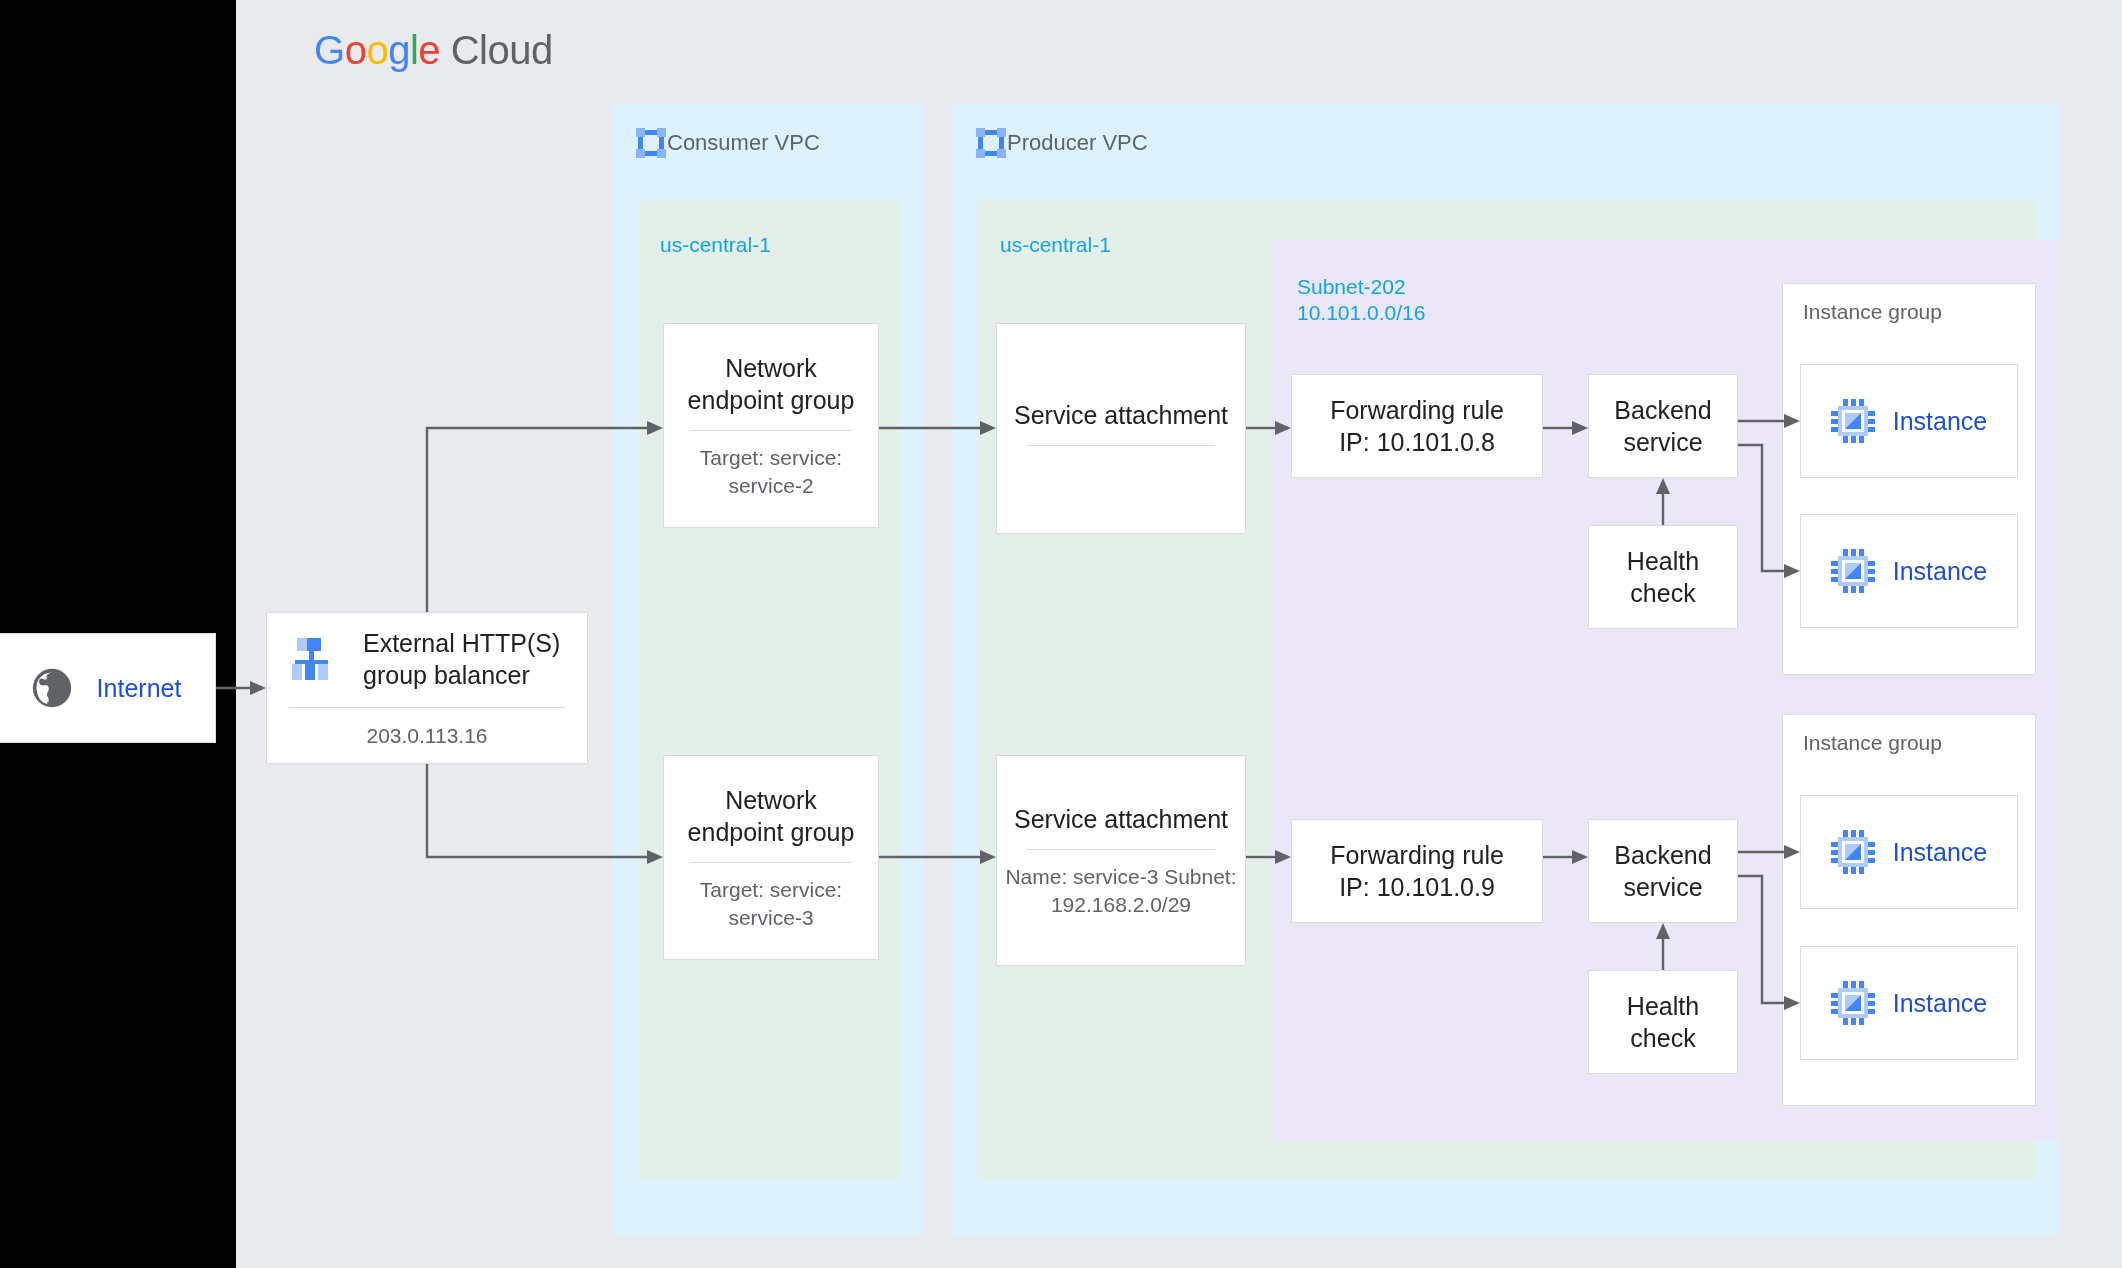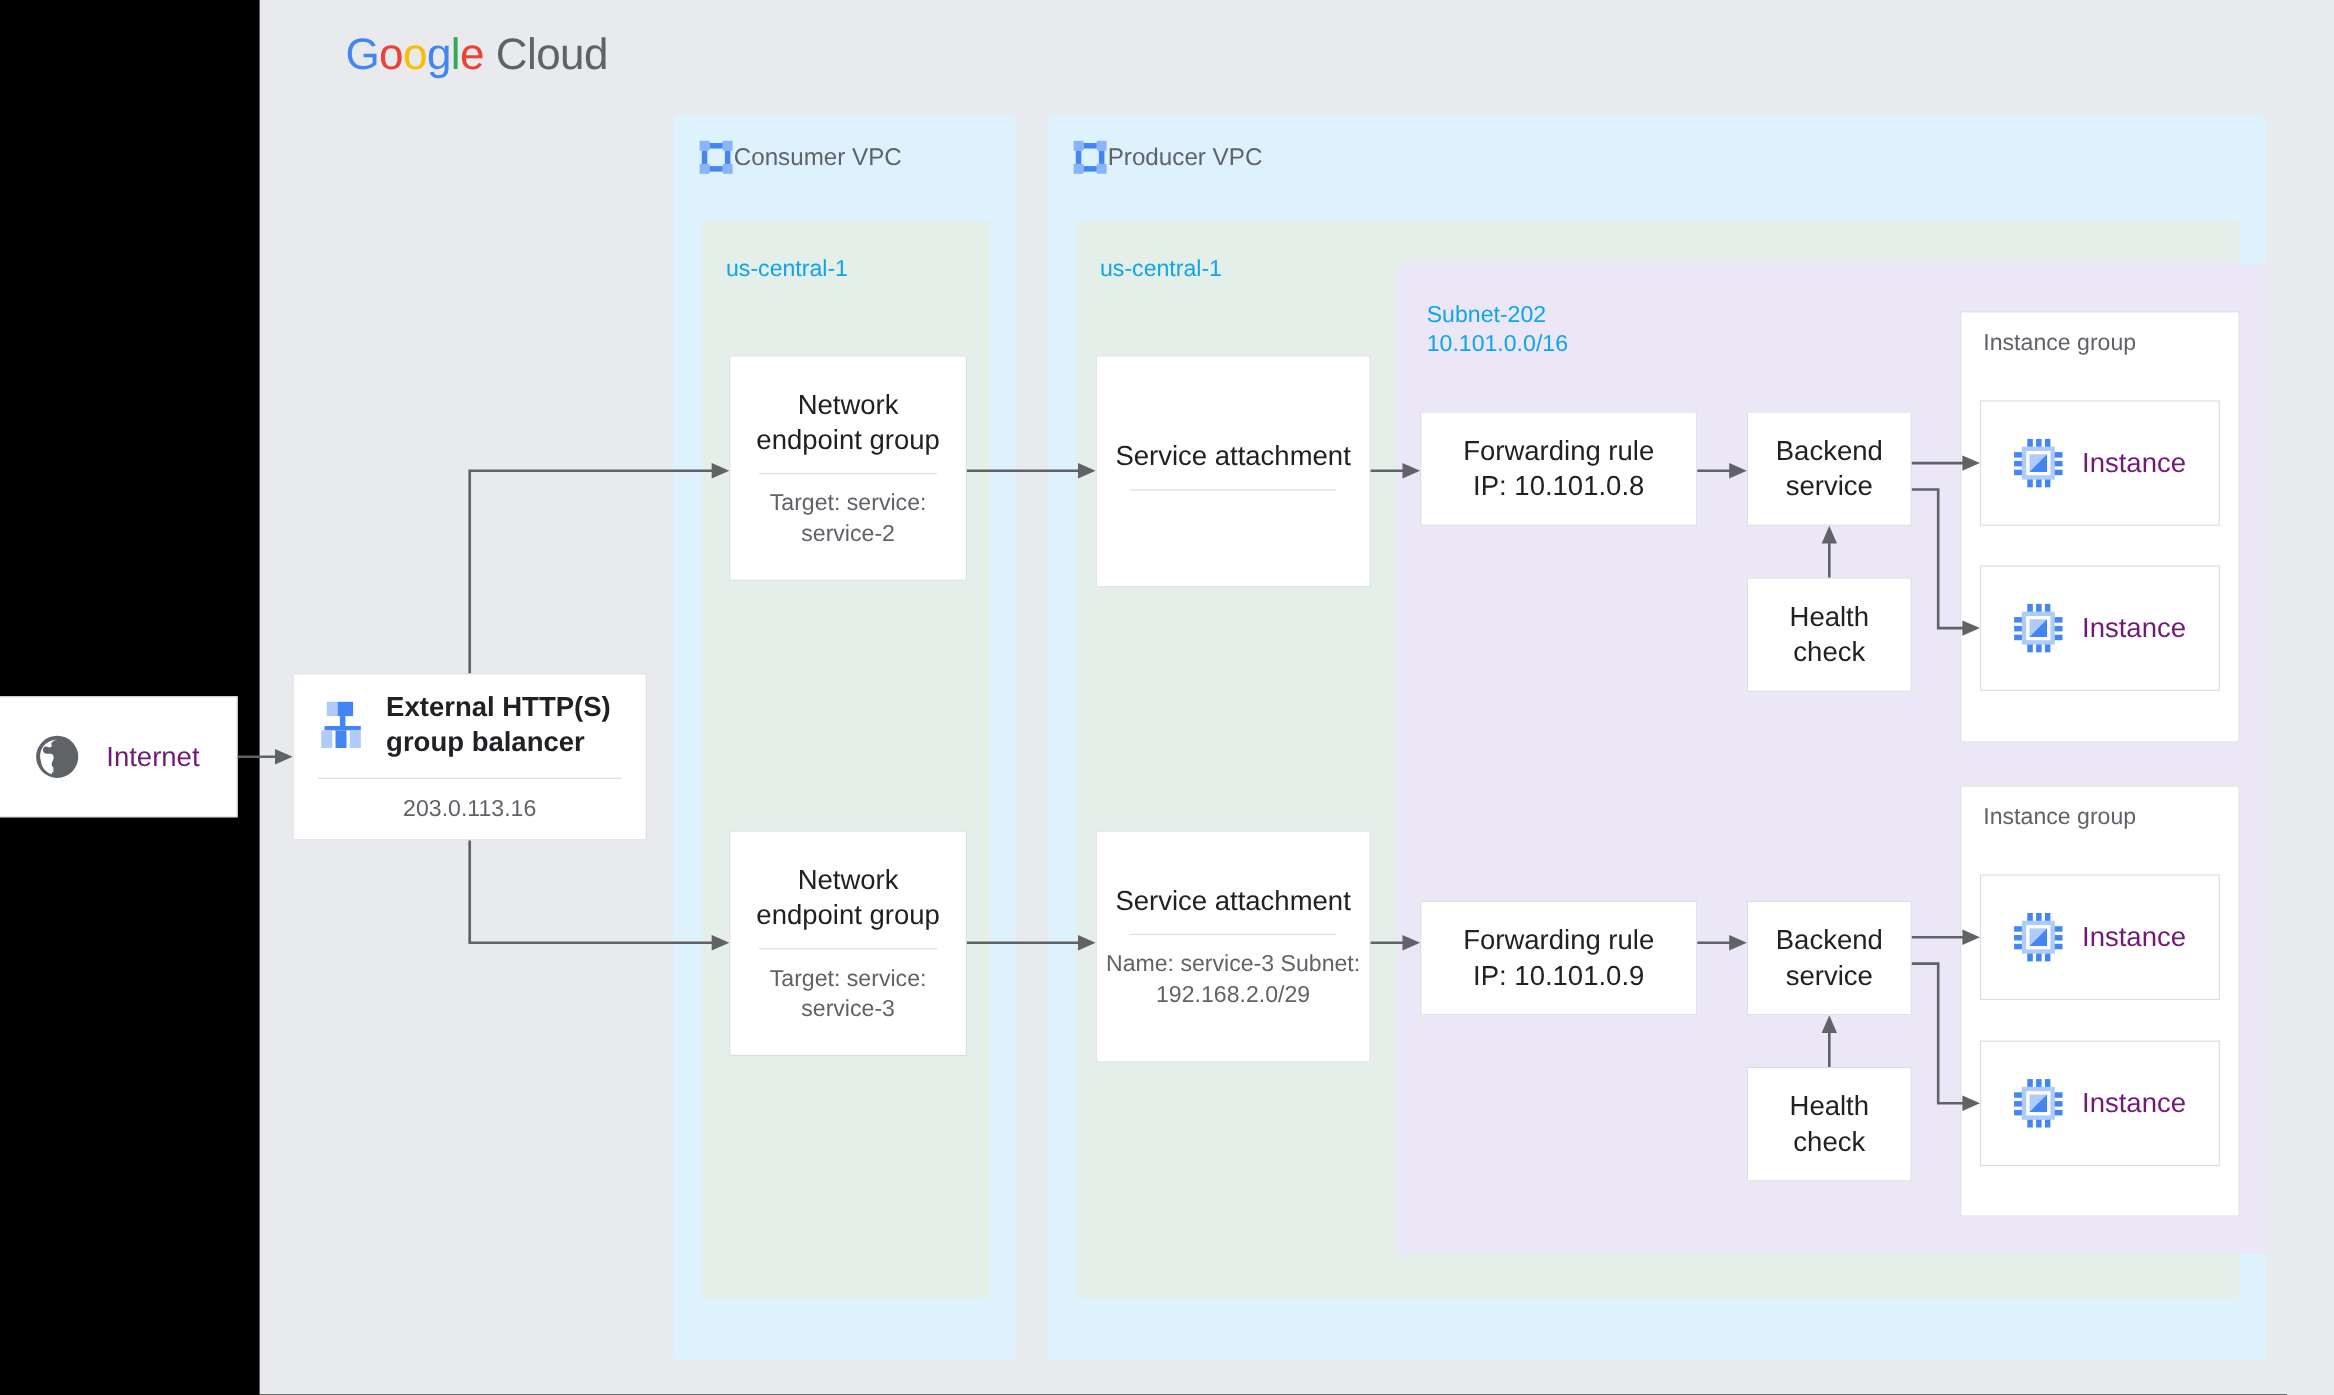--- a/index.html
+++ b/index.html
@@ -40,21 +40,21 @@
         display:flex;flex-direction:column;align-items:center;justify-content:center;}
   .card .title{color:#202124;font-size:25px;line-height:1.28;text-align:center;padding:0 10px;}
   .card .divider{width:76%;height:1px;background:#dadce0;margin:14px 0 13px;}
   .card .sub{color:#5f6368;font-size:21px;line-height:1.33;text-align:center;padding:0 8px;}
   .card.plain{justify-content:center;}
   .card.plain .title{font-size:25px;}
 
   
   .iconcard{position:absolute;background:#fff;border:1px solid #dadce0;box-sizing:border-box;}
   .iconrow{display:flex;align-items:center;justify-content:center;height:100%;gap:18px;}
-  .iconrow .ilabel{font-size:25px;color:#701a75;white-space:nowrap;}
+  .iconrow .ilabel{font-size:25px;color:#1d4ed8;white-space:nowrap;}
 
   
   .igroup{position:absolute;background:#fff;border:1px solid #dadce0;box-sizing:border-box;}
   .igroup .gname{position:absolute;left:20px;top:16px;color:#5f6368;font-size:21px;}
 
   
   .chip{position:relative;width:44px;height:44px;flex:0 0 44px;}
   .chip .pin{position:absolute;background:#4285f4;}
   .chip .body{position:absolute;left:7px;top:7px;width:30px;height:30px;background:#aecbfa;}
   .chip .inner{position:absolute;left:11px;top:11px;width:22px;height:22px;background:#fff;}
@@ -278,21 +278,21 @@
       <svg class="globe" viewBox="0 0 24 24">
         <circle cx="12" cy="12" r="10" fill="#5f6368"></circle>
         <path d="M11.5 3.4c-.5.9-1.6 1.2-2.2 2-.3.5.2 1 .1 1.5-.2.6-1 .7-1.5.6-.6-.1-1.2-.6-1.8-.3-.7.3-.9 1.2-.8 1.9.1.8.8 1.3 1.5 1.4.9.2 1.9-.2 2.7.2.7.4.9 1.3.8 2-.1.9-.8 1.6-.9 2.5-.1.7.2 1.5.8 1.9v2.3c-3.6-.7-6.3-3.9-6.3-7.7 0-4 3-7.3 6.9-7.7 .3 0 .5-.1.7-.1z" fill="#fff"></path>
         <path d="M5.6 14.6c.9.6 1.4 1.6 2.2 2.3.6.5 1.3.8 1.7 1.5v1.9c-2-.5-3.7-1.9-4.6-3.8-.2-.6-.5-1.2-.5-1.9 .4 0 .8 0 1.2 0z" fill="#fff"></path>
       </svg>
       <span class="ilabel">Internet</span>
     </div>
   </div>
 
   <div class="card" style="left:266px;top:612px;width:322px;height:152px;">
-    <div style="display:flex;align-items:center;gap:16px;padding:0 22px;width:100%;box-sizing:border-box;font-weight:bold;">
+    <div style="display:flex;align-items:center;gap:28px;padding:0 22px;width:100%;box-sizing:border-box;">
       <span class="lbicon">
         <b class="topL"></b>
           <b class="topR"></b>
           <b class="stem"></b>
           <b class="bar"></b>
         <b class="d1"></b>
           <b class="d2"></b>
           <b class="d3"></b>
       </span>
       <span class="title" style="text-align:left;padding:0;"><span>External HTTP(S)</span><br><span>group balancer</span></span>

